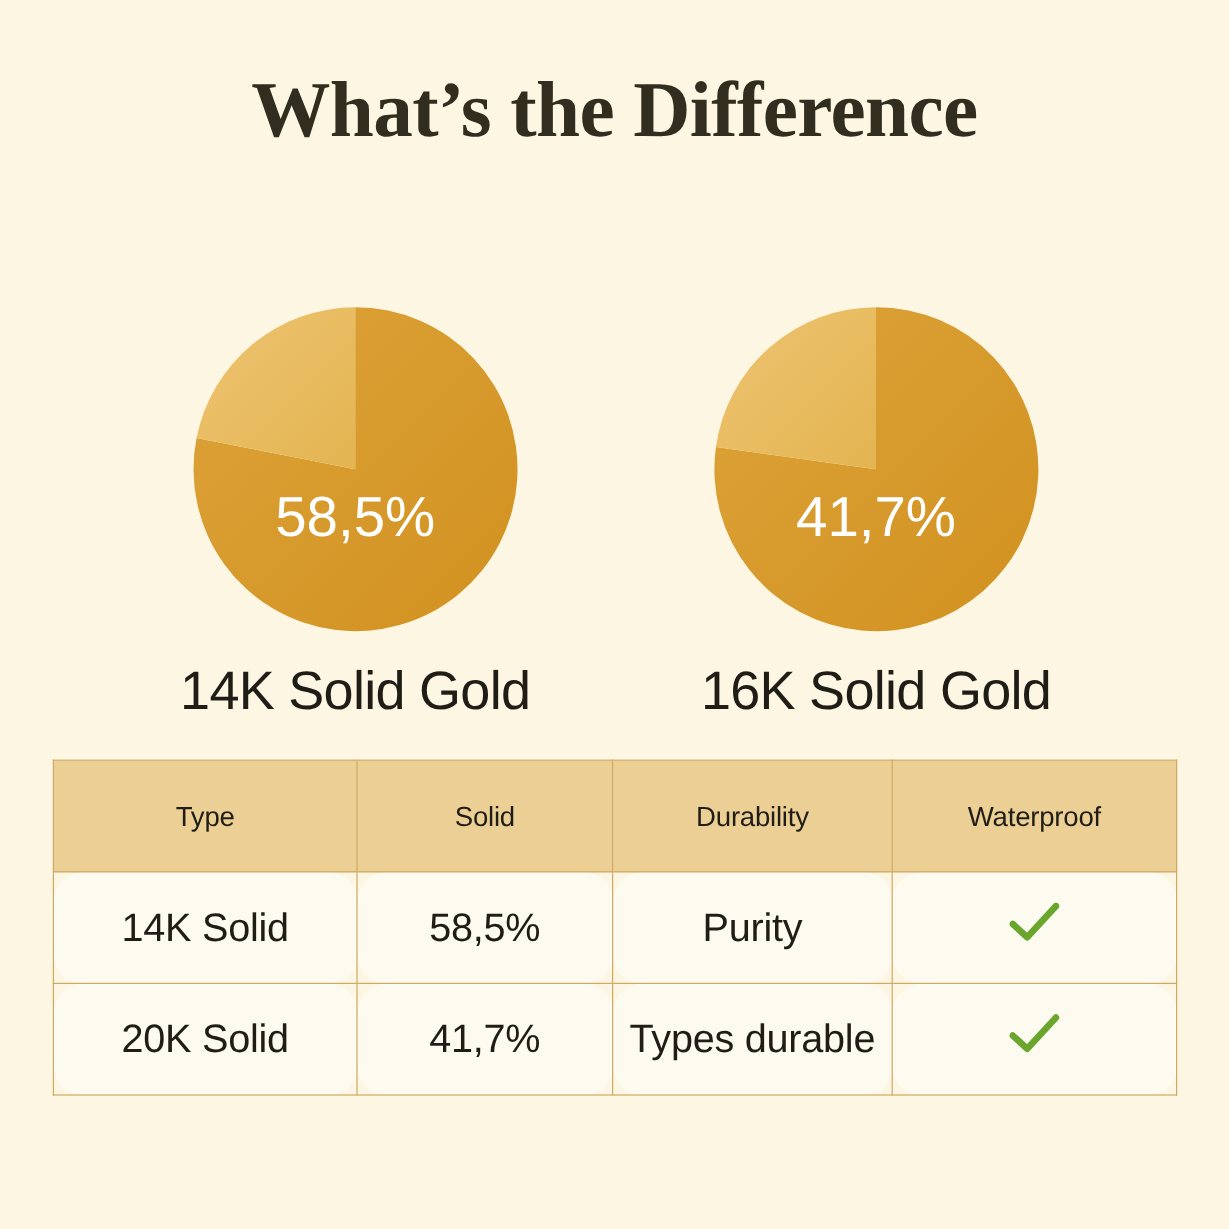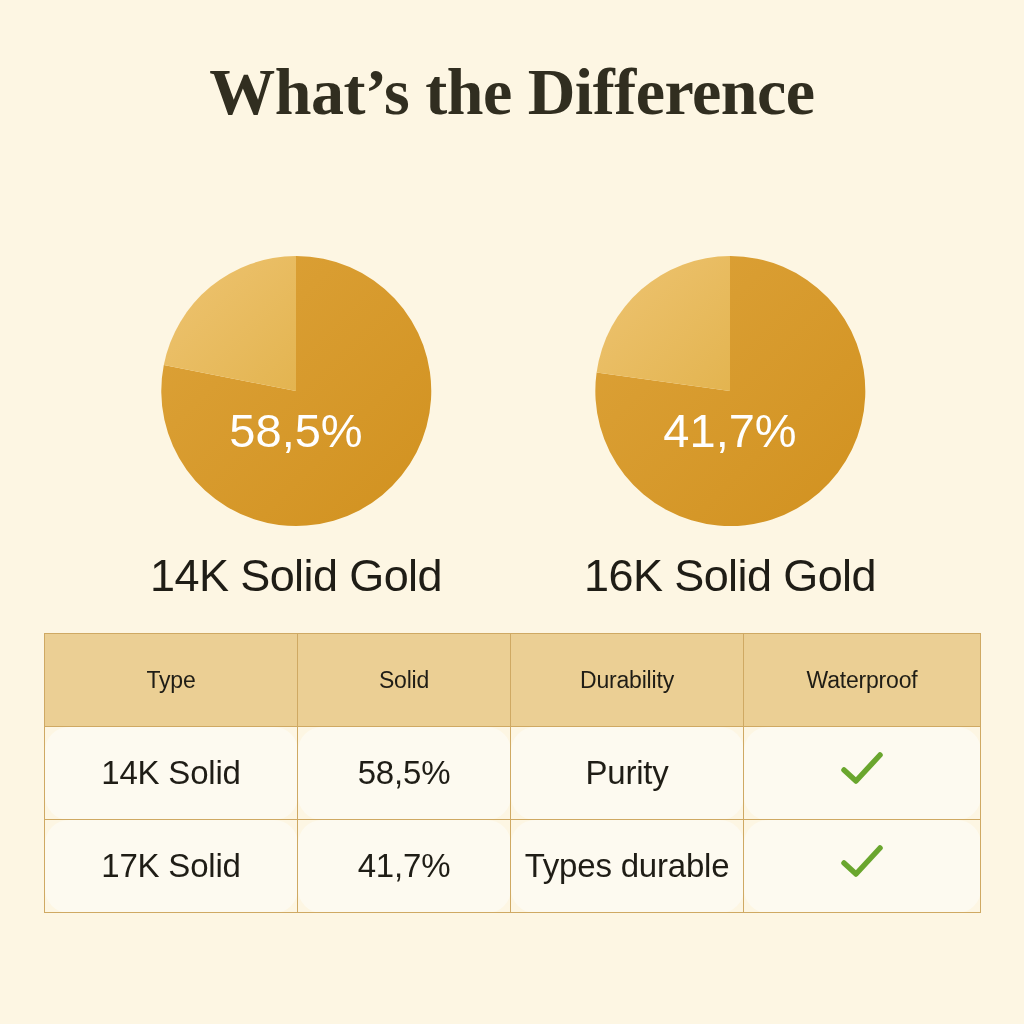--- a/index.html
+++ b/index.html
@@ -210,21 +210,21 @@
         <td>Purity</td>
         <td>
           <span class="check">
             <svg width="42" height="34" viewBox="0 0 42 34" aria-hidden="true">
               <path d="M3 18 L15 29 L39 3" fill="none" stroke="#6aa62e" stroke-width="5.5" stroke-linecap="round" stroke-linejoin="round"></path>
             </svg>
           </span>
         </td>
       </tr>
       <tr>
-        <td>17K Solid</td>
+        <td>20K Solid</td>
         <td>41,7%</td>
         <td>Types durable</td>
         <td>
           <span class="check">
             <svg width="42" height="34" viewBox="0 0 42 34" aria-hidden="true">
               <path d="M3 18 L15 29 L39 3" fill="none" stroke="#6aa62e" stroke-width="5.5" stroke-linecap="round" stroke-linejoin="round"></path>
             </svg>
           </span>
         </td>
       </tr>

